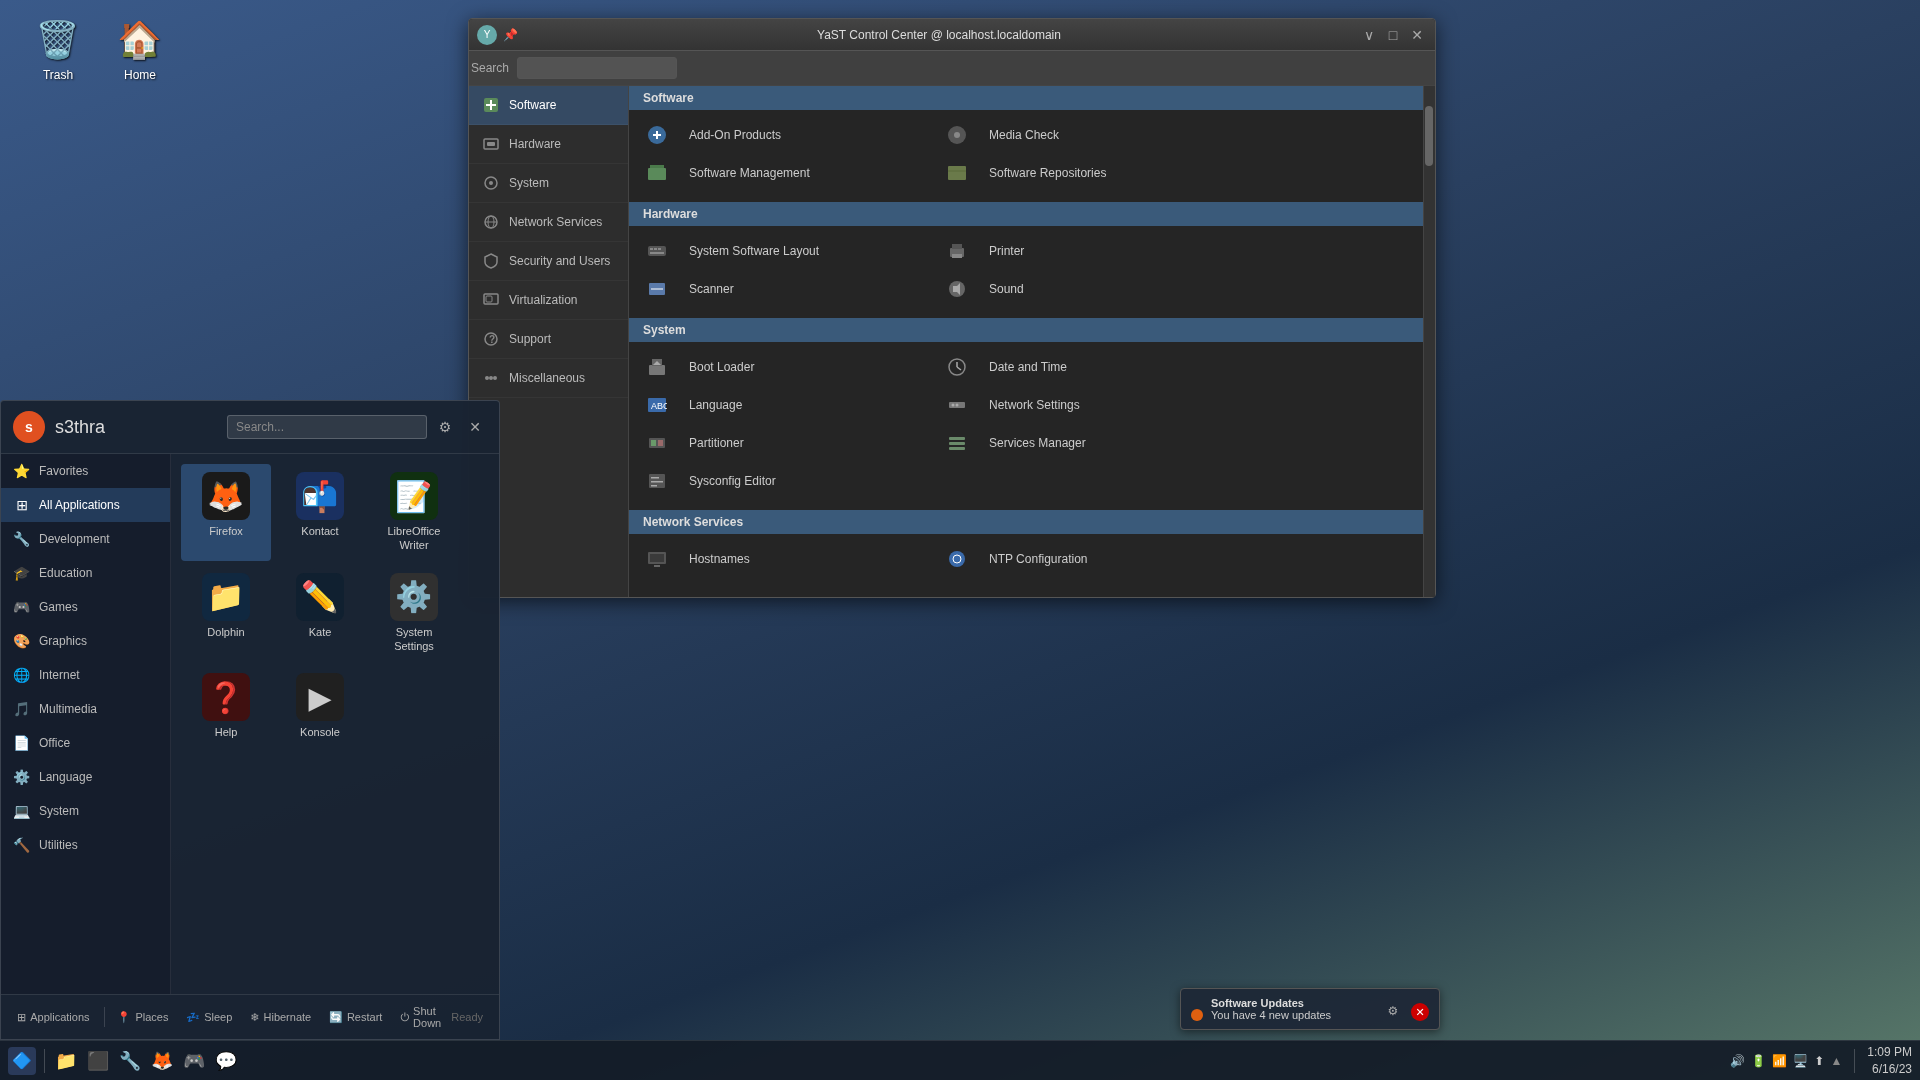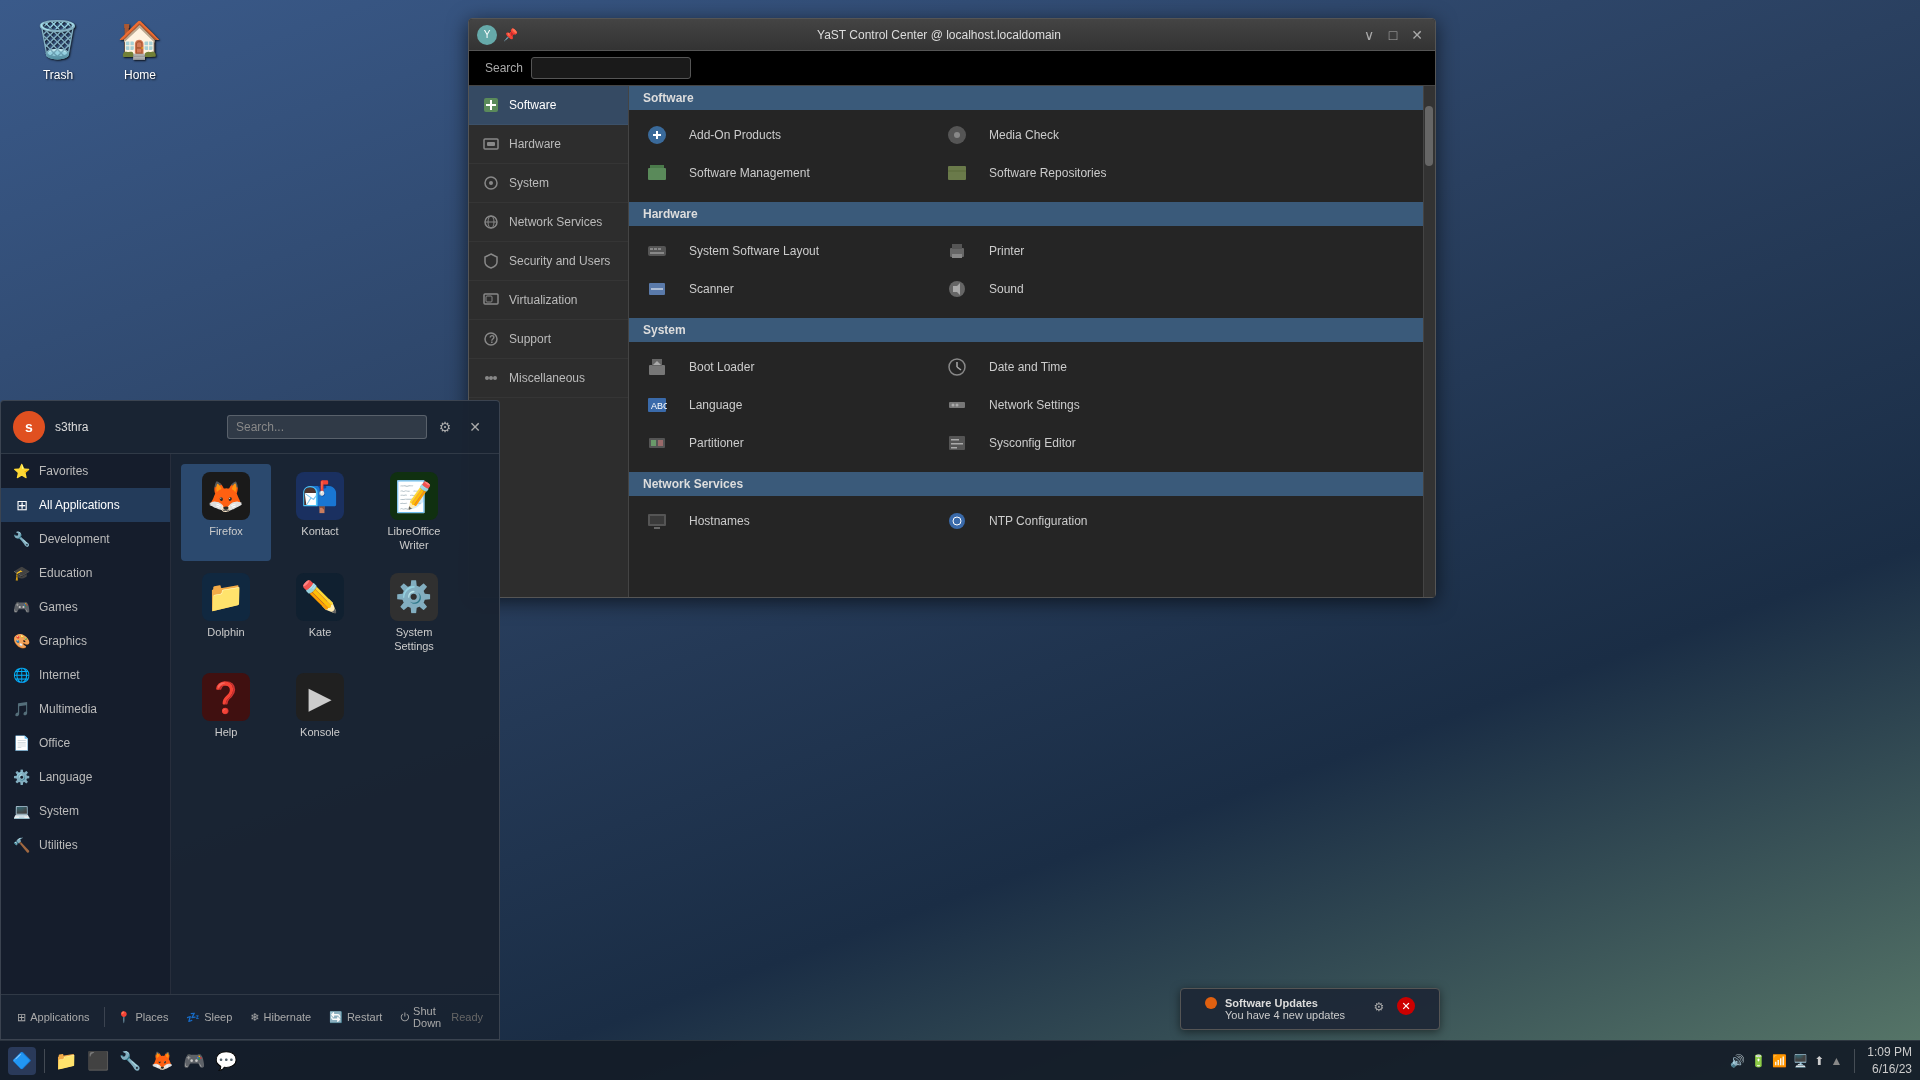--- a/index.html
+++ b/index.html
@@ -114,21 +114,21 @@
       background: #e05020;
       display: flex;
       align-items: center;
       justify-content: center;
       color: white;
       font-weight: bold;
       font-size: 14px;
     }
     .launcher-username {
       color: #ddd;
-      font-size: 12px;
+      font-size: 18px;
     }
     .launcher-search-area {
       flex: 1;
       display: flex;
       align-items: center;
       gap: 6px;
       justify-content: flex-end;
     }
     .launcher-search-input {
       background: rgba(255,255,255,0.1);
@@ -288,22 +288,22 @@
       align-items: center;
       justify-content: center;
       color: #aaa;
       cursor: pointer;
       border-radius: 2px;
       font-size: 14px;
     }
     .yast-header-bar {
       display: flex;
       align-items: center;
-      padding: 6px 16px;
-      background: #000000;
+      padding: 6px 2px;
+      background: #404040;
       border-bottom: 1px solid #444;
       gap: 8px;
     }
     .yast-search-label { color: #aaa; font-size: 12px; }
     .yast-search-box {
       background: rgba(255,255,255,0.1);
       border: 1px solid #555;
       border-radius: 3px;
       padding: 3px 8px;
       color: #ddd;
@@ -410,23 +410,23 @@
 
     
     .sw-update-notification {
       position: absolute;
       bottom: 50px;
       right: 480px;
       width: 260px;
       background: rgba(30,40,55,0.97);
       border: 1px solid #555;
       border-radius: 4px;
-      padding: 8px 24px;
-      display: flex;
-      align-items: flex-start;
+      padding: 8px 10px;
+      display: flex;
+      align-items: flex-end;
       gap: 8px;
       z-index: 300;
       box-shadow: 0 2px 10px rgba(0,0,0,0.5);
     }
     .sw-update-dot {
       width: 12px;
       height: 12px;
       border-radius: 50%;
       background: #e06010;
       flex-shrink: 0;
@@ -704,20 +704,30 @@
             </div>
             <div class="yast-item">
               <div class="yast-item-icon">
                 <svg width="20" height="20" viewBox="0 0 20 20">
                     <rect x="2" y="5" width="16" height="10" rx="1" fill="#555"></rect>
                     <rect x="4" y="7" width="5" height="6" fill="#6a9a6a"></rect>
                     <rect x="11" y="7" width="5" height="6" fill="#9a6a6a"></rect>
                   </svg>
               </div>
               <span>Partitioner</span>
+            </div>
+            <div class="yast-item">
+              <div class="yast-item-icon">
+                <svg width="20" height="20" viewBox="0 0 20 20">
+                    <rect x="2" y="4" width="16" height="3" rx="1" fill="#6a8a6a"></rect>
+                    <rect x="2" y="9" width="16" height="3" rx="1" fill="#6a8a6a"></rect>
+                    <rect x="2" y="14" width="16" height="3" rx="1" fill="#6a8a6a"></rect>
+                  </svg>
+              </div>
+              <span>Services Manager</span>
             </div>
             <div class="yast-item">
               <div class="yast-item-icon">
                 <svg width="20" height="20" viewBox="0 0 20 20">
                     <rect x="2" y="3" width="16" height="14" rx="1" fill="#555"></rect>
                     <rect x="4" y="6" width="8" height="1.5" fill="#aaa"></rect>
                     <rect x="4" y="10" width="12" height="1.5" fill="#aaa"></rect>
                     <rect x="4" y="14" width="6" height="1.5" fill="#aaa"></rect>
                   </svg>
               </div>

